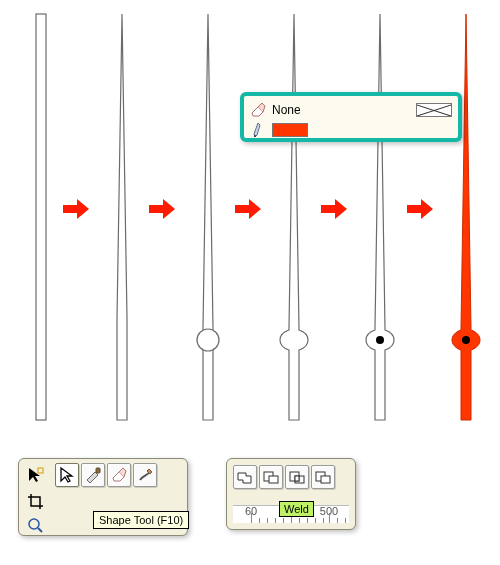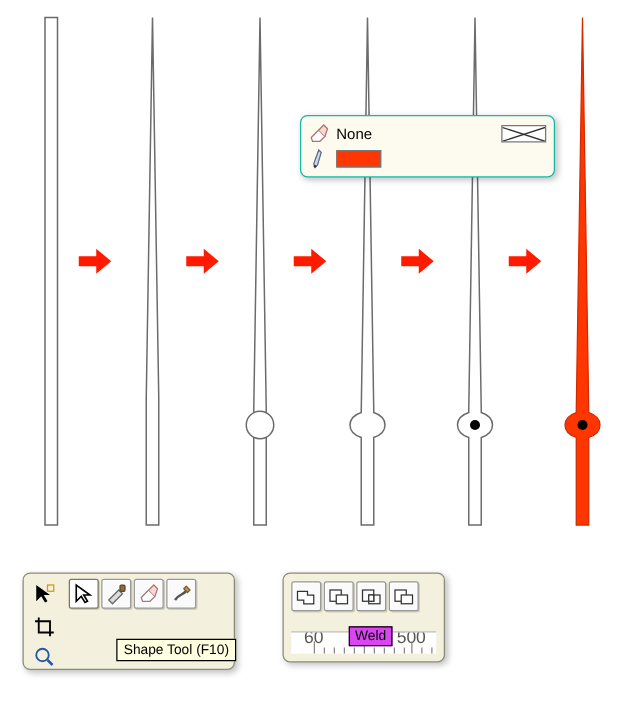--- a/index.html
+++ b/index.html
@@ -19,23 +19,23 @@
   .arrow {
     position: absolute; top: 190px; width: 30px; height: 22px;
     display: flex; align-items: center; justify-content: center;
   }
   .arrow svg { display:block; }
 
   
   .outline-panel {
     position: absolute;
     top: 84px; left: 240px;
-    width: 204px; height: 50px;
+    width: 222px; height: 50px;
     background: #fdfbef;
-    border: 1px solid #14b8a6;
+    border: 4px solid #14b8a6;
     border-radius: 6px;
     box-shadow: 2px 2px 5px rgba(0,0,0,0.25);
     padding: 4px 6px;
     z-index: 10;
   }
   .outline-row {
     display: flex; align-items: center; height: 20px; gap: 6px;
   }
   .outline-icon { width: 16px; height: 16px; display:flex; align-items:center; justify-content:center; }
   .outline-label { flex: 1; font-size: 12px; }
@@ -84,39 +84,39 @@
     top: 52px; left: 74px;
     background: #ffffe1;
     border: 1px solid #000;
     padding: 2px 5px;
     font-size: 11px;
     white-space: nowrap;
   }
   .tooltip2 {
     position: absolute;
     top: 42px; left: 52px;
-    background: #d946ef;
+    background: #bef264;
     border: 1px solid #000;
     padding: 1px 4px;
     font-size: 11px;
   }
 
   .weld-toolbar {
     top: 458px; left: 226px; width: 130px; height: 72px;
   }
   .ruler {
     position: absolute; left: 6px; right: 6px; bottom: 6px; height: 18px;
     background: #fff; border-top: 1px solid #bbb;
     font-size: 9px; color: #555;
     overflow: hidden;
   }
   .ruler .tick { position: absolute; bottom: 0; width: 1px; background: #888; }
   .ruler .tick.major { height: 10px; }
   .ruler .tick.minor { height: 5px; }
-  .ruler .lab { position: absolute; bottom: 6px; transform: translateX(-50%); font-size: 14px; }
+  .ruler .lab { position: absolute; bottom: 6px; transform: translateX(-50%); font-size: 11px; }
 </style>
 </head>
 <body>
 
 <div class="stage">
 
   <div class="hand-slot" style="left:10px">
     <svg width="60" height="420" viewBox="0 0 60 420">
       <rect x="26" y="6" width="10" height="406" fill="#fff" stroke="#6b6b6b" stroke-width="1.2"></rect>
     </svg>

